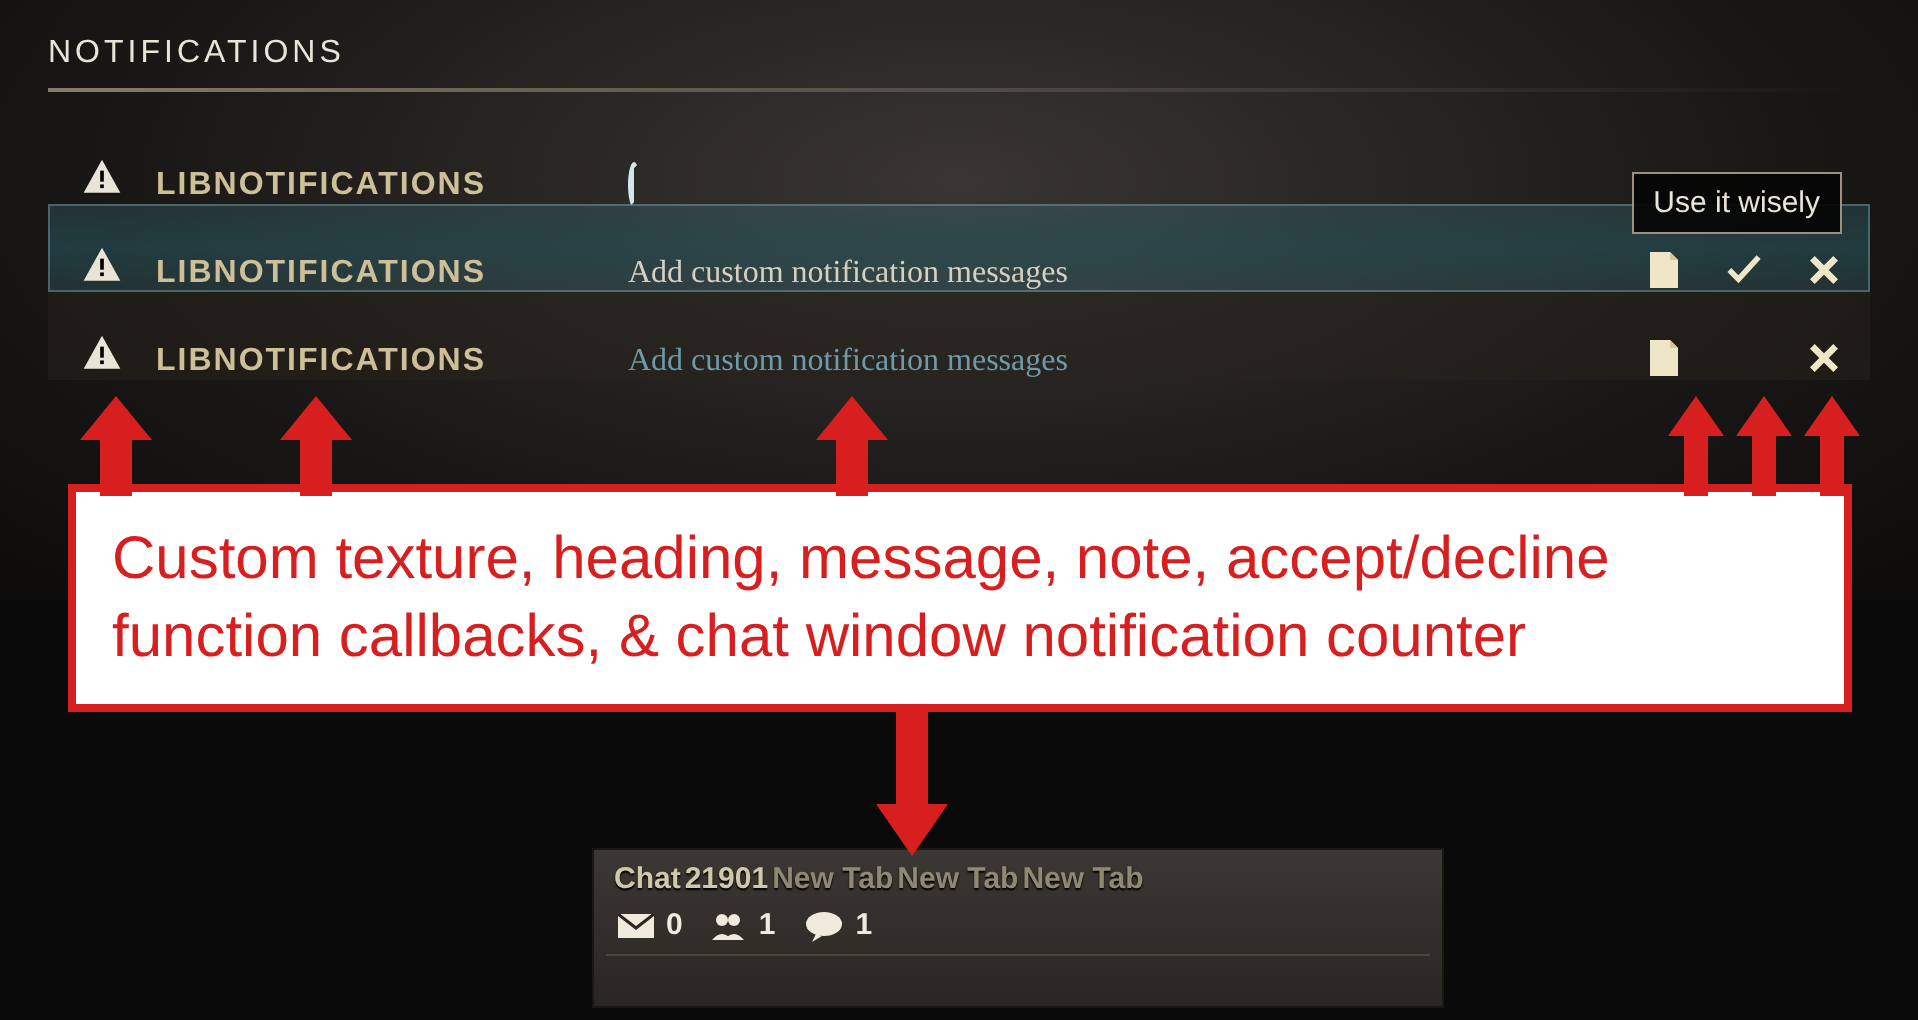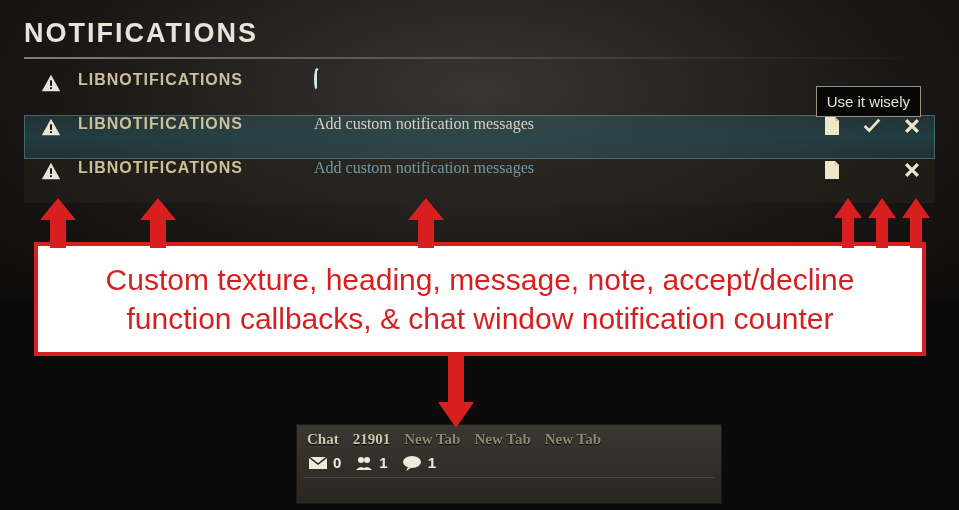--- a/index.html
+++ b/index.html
@@ -15,33 +15,33 @@
   .panel {
     position: absolute;
     left: 0; top: 0; right: 0;
     padding: 18px 24px 0 24px;
     background: radial-gradient(ellipse at 50% 30%, #383532 0%, #1a1816 60%, #0d0c0b 100%);
     height: 300px;
   }
   .title {
     color: #e9e4d8;
     font-family: 'Arial Black', Arial, sans-serif;
-    font-weight: 700;
+    font-weight: 400;
     letter-spacing: 2px;
-    font-size: 27px;
+    font-size: 16px;
   }
   .title-divider {
     height: 2px;
     background: linear-gradient(90deg, rgba(160,150,130,0.8) 0%, rgba(160,150,130,0.2) 60%, transparent 100%);
     margin-top: 8px;
   }
   .rows { margin-top: 12px; }
   .row {
     display: flex;
-    align-items: flex-start;
+    align-items: flex-end;
     height: 44px;
     padding: 0 6px 0 14px;
     position: relative;
   }
   .row.selected {
     background: linear-gradient(180deg, rgba(70,130,140,0.25) 0%, rgba(40,90,100,0.55) 50%, rgba(70,130,140,0.25) 100%);
     box-shadow: 0 0 0 1px rgba(120,180,190,0.4) inset;
   }
   .row.alt {
     background: rgba(40,36,30,0.5);
@@ -97,40 +97,38 @@
     width: 892px;
     height: 114px;
     background: #fff;
     border: 4px solid #d81f1f;
     color: #d81f1f;
     font-family: Arial, sans-serif;
     font-size: 30px;
     line-height: 1.3;
     padding: 14px 18px;
     z-index: 5;
-    text-align: center;
   }
 
   .arrow { position: absolute; z-index: 6; }
 
   .chatpanel {
     position: absolute;
     left: 296px; top: 424px;
     width: 426px;
     height: 80px;
     background: linear-gradient(180deg, #3b3833 0%, #2a2723 100%);
     border: 1px solid #1a1815;
     font-family: Arial, sans-serif;
   }
   .chat-tabs {
     display: flex;
-    gap: 14px;
+    gap: 2px;
     align-items: flex-end;
     padding: 6px 10px 2px 10px;
-    font-family: Liberation Serif, serif;
   }
   .chat-tabs .tab {
     color: #cfc8ad;
     font-size: 15px;
     font-weight: bold;
     text-shadow: 0 1px 1px #000;
     cursor: pointer;
   }
   .chat-tabs .tab.dim { color: #8f8873; }
   .chat-status {

